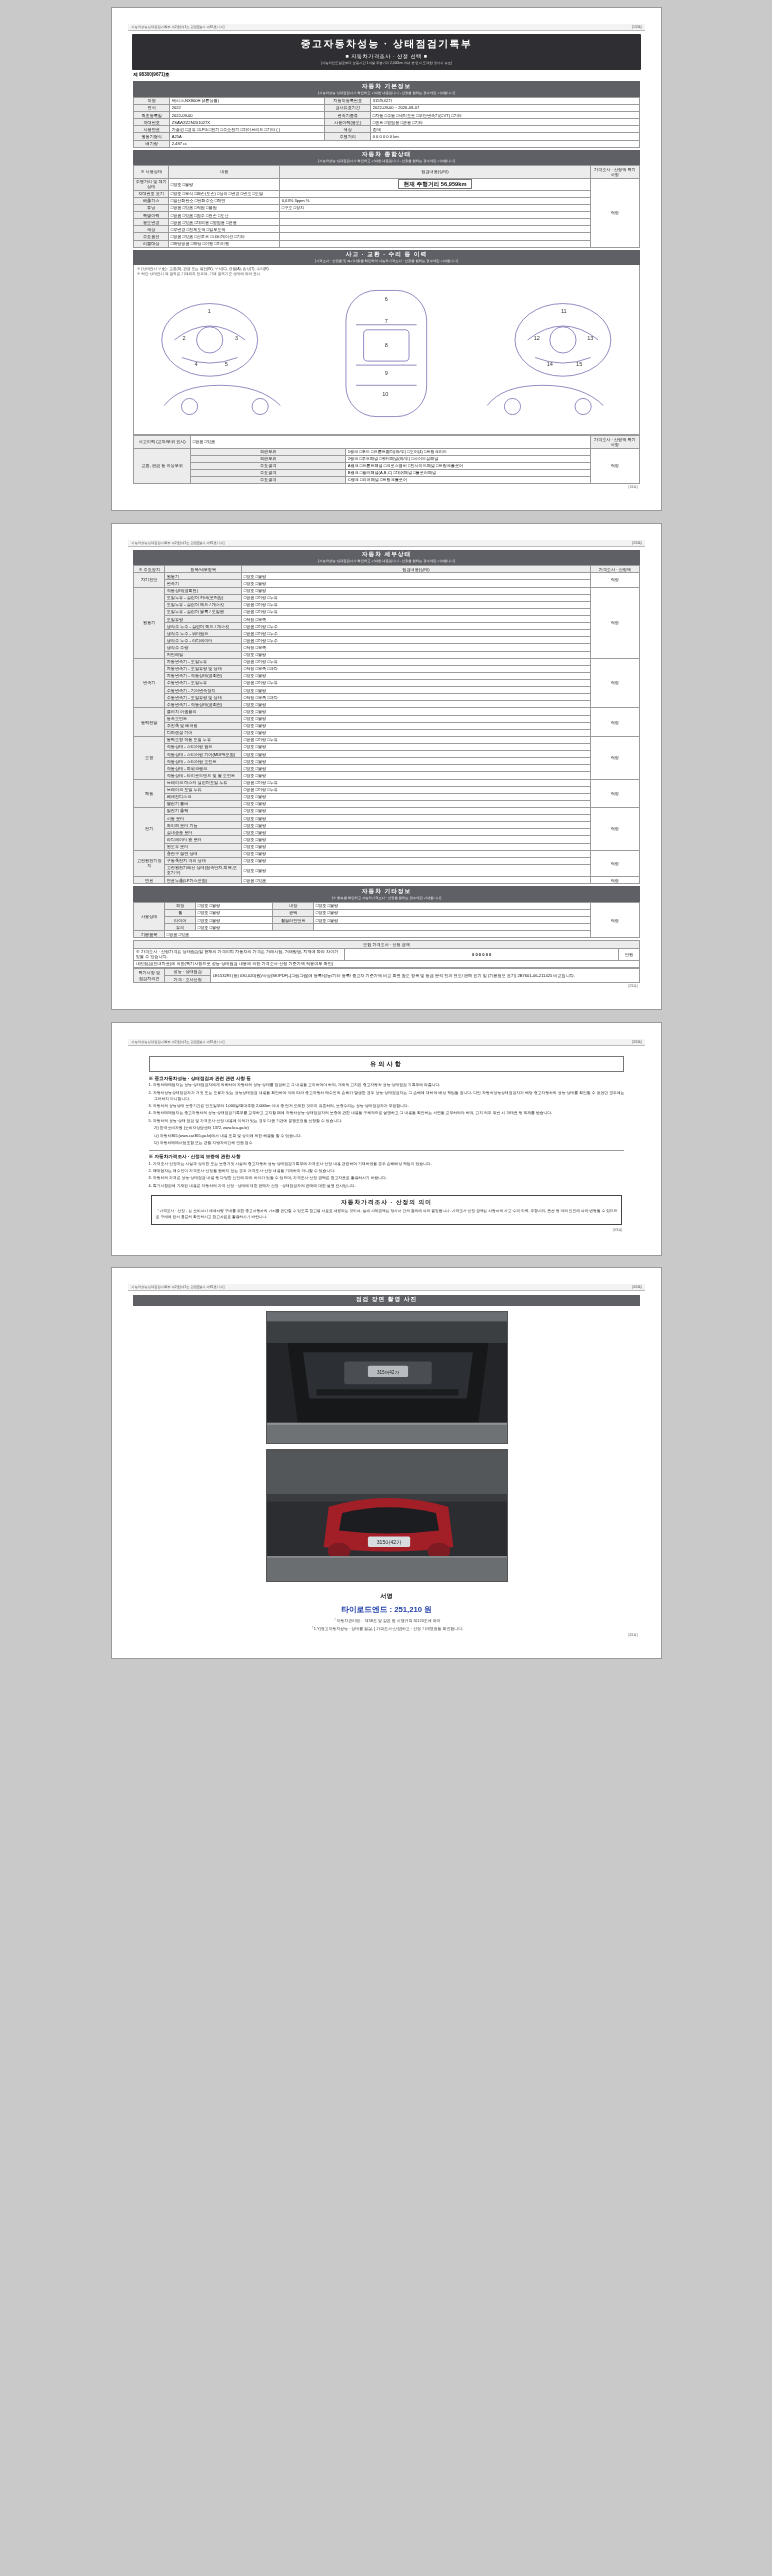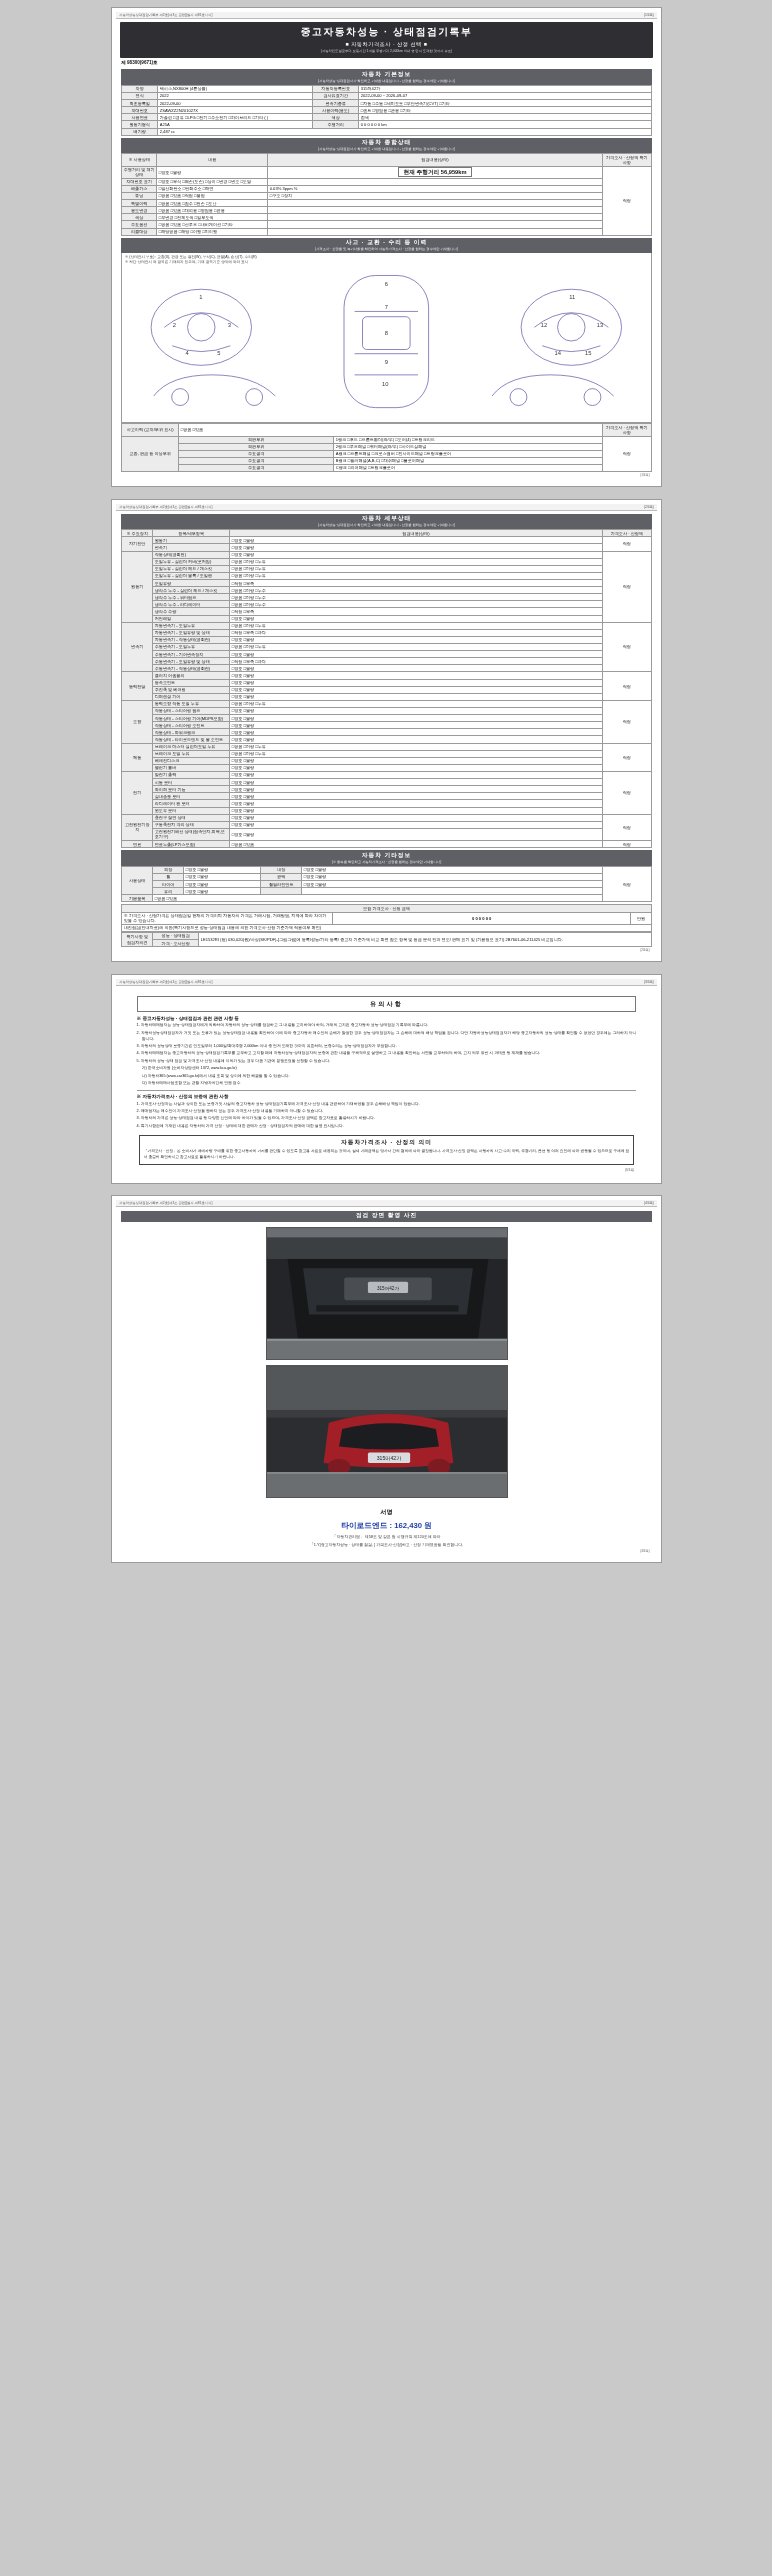--- a/index.html
+++ b/index.html
@@ -10,21 +10,21 @@
     font-family:"Liberation Sans", sans-serif;
     font-size:5.2px;
     color:#111;
   }
   .page-wrap { width:773px; padding:7.2px 0 10.3px; }
   .sheet {
     width:551px; margin:0 auto 11.3px;
     background:#ffffff;
     border:0.5px solid #9a9a9a;
     position:relative;
-    padding:4px;
+    padding:16px;
   }
   .sheet-top-strip {
     font-size:3.6px; color:#333;
     border-bottom:0.5px solid #bbb;
     padding:1px 3.1px;
     display:flex; justify-content:space-between;
     background:#f3f3f3;
   }
   .sheet-top-strip .tiny { font-size:3.3px; color:#555; }
   .doc-pad { padding:3.1px 5.2px 5.2px; }
@@ -740,21 +740,21 @@
           <ellipse cx="140" cy="196" rx="22" ry="16" fill="#7e1b22"></ellipse>
           <ellipse cx="334" cy="196" rx="22" ry="16" fill="#7e1b22"></ellipse>
           <rect x="0" y="206" width="470" height="52" fill="#6b6e71"></rect>
           <rect x="0" y="206" width="470" height="3" fill="#8c8f92"></rect>
         </svg>
       </div>
 
       <div class="sign-label">서명</div>
       <div class="price-line">
         <span>타이로드엔드 :</span>
-        <span class="won">162,430 원</span>
+        <span class="won">251,210 원</span>
       </div>
       <div class="footer-note">「자동차관리법」 제58조 및 같은 법 시행규칙 제120조에 따라</div>
       <div class="footer-note">「1.Y]중고자동차성능 · 상태를 점검, [ 가격조사·산정]하고 · 산정 기재였음을 확인합니다.</div>
       <div class="right-tiny">(4/4쪽)</div>
     </div>
   </div>
 
 </div>
 
 

